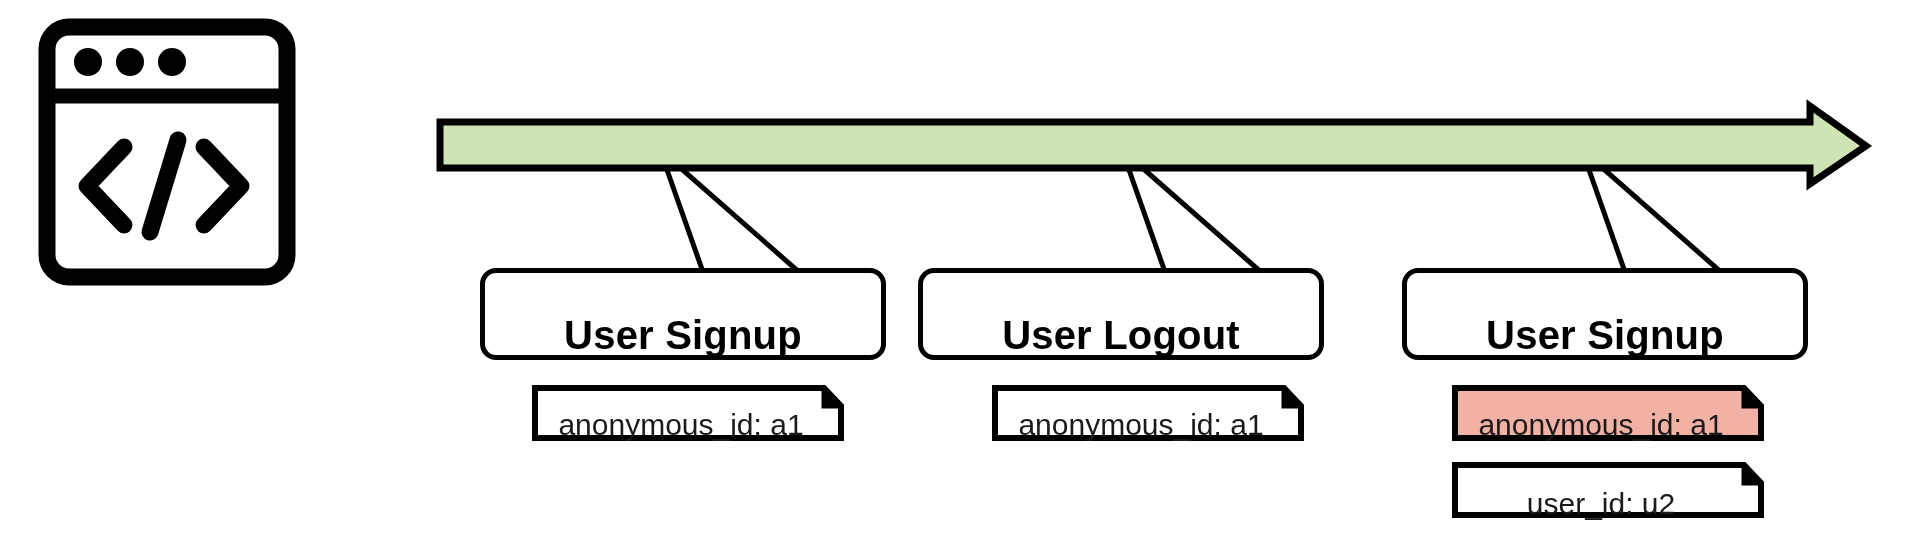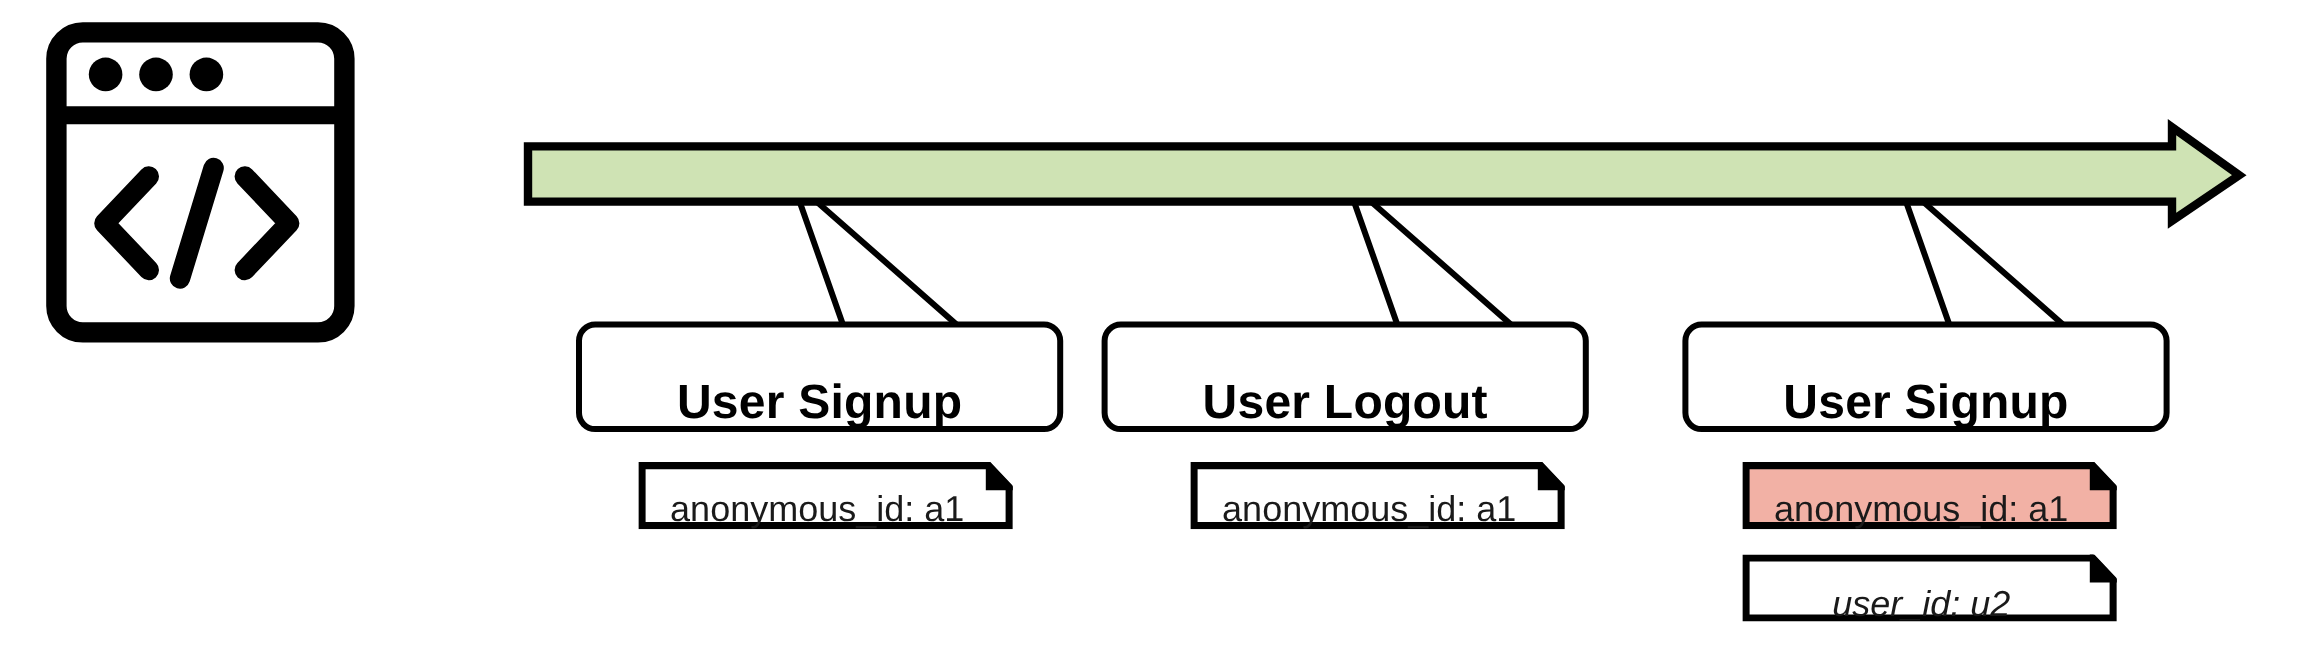--- a/index.html
+++ b/index.html
@@ -146,21 +146,21 @@
   </div>
 
   <div class="note" style="left:1452px; top:385px; width:312px; height:56px;">
     <svg viewBox="0 0 312 56" width="312" height="56" xmlns="http://www.w3.org/2000/svg">
       <polygon points="3,3 292,3 309,21 309,53 3,53" fill="#f2b1a5" stroke="#000000" stroke-width="6" stroke-linejoin="miter"></polygon>
       <polygon points="292,3 309,21 292,21" fill="#000000" stroke="#000000" stroke-width="5" stroke-linejoin="miter"></polygon>
     </svg>
     <span class="note-text">anonymous_id: a1</span>
   </div>
 
-  <div class="note" style="left:1452px; top:462px; width:312px; height:60px;font-style:italic;">
+  <div class="note" style="left:1452px; top:462px; width:312px; height:60px;">
     <svg viewBox="0 0 312 56" width="312" height="56" xmlns="http://www.w3.org/2000/svg">
       <polygon points="3,3 292,3 309,21 309,53 3,53" fill="#ffffff" stroke="#000000" stroke-width="6" stroke-linejoin="miter"></polygon>
       <polygon points="292,3 309,21 292,21" fill="#000000" stroke="#000000" stroke-width="5" stroke-linejoin="miter"></polygon>
     </svg>
     <span class="note-text">user_id: u2</span>
   </div>
 
 </div>
 
 </body></html>

